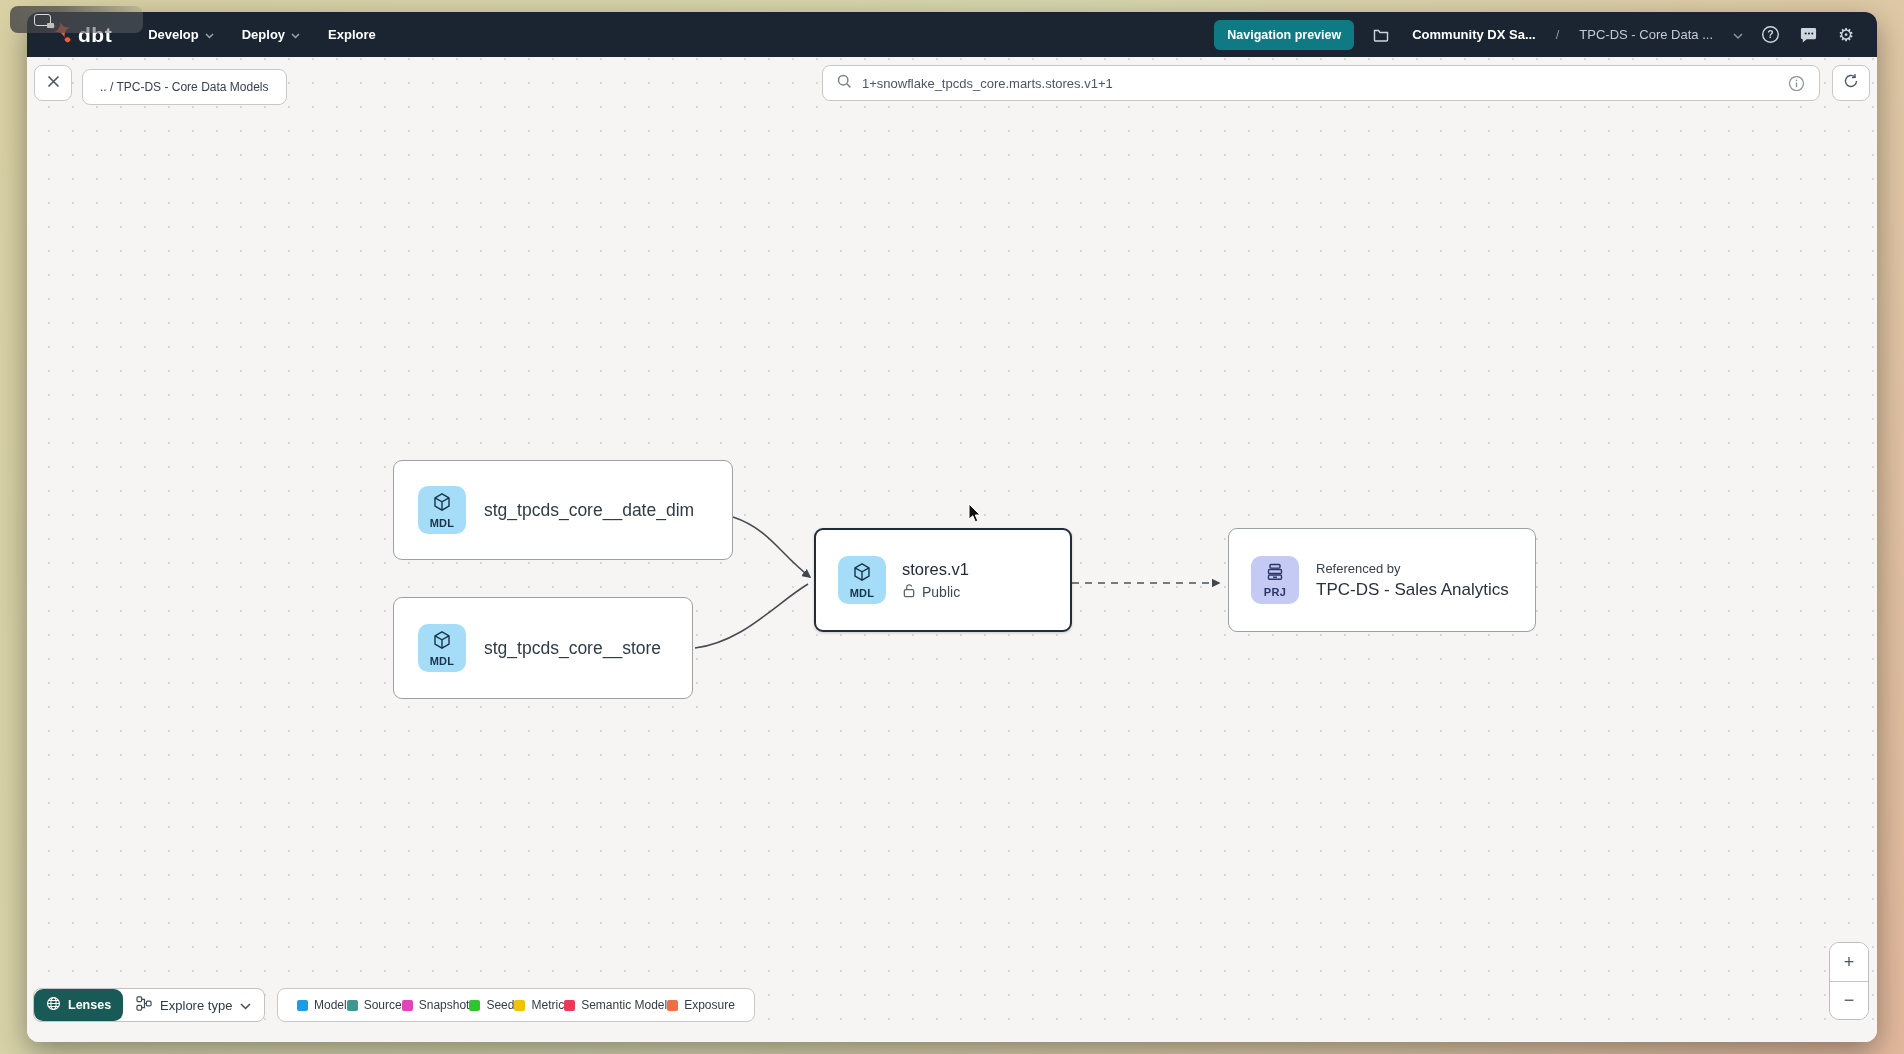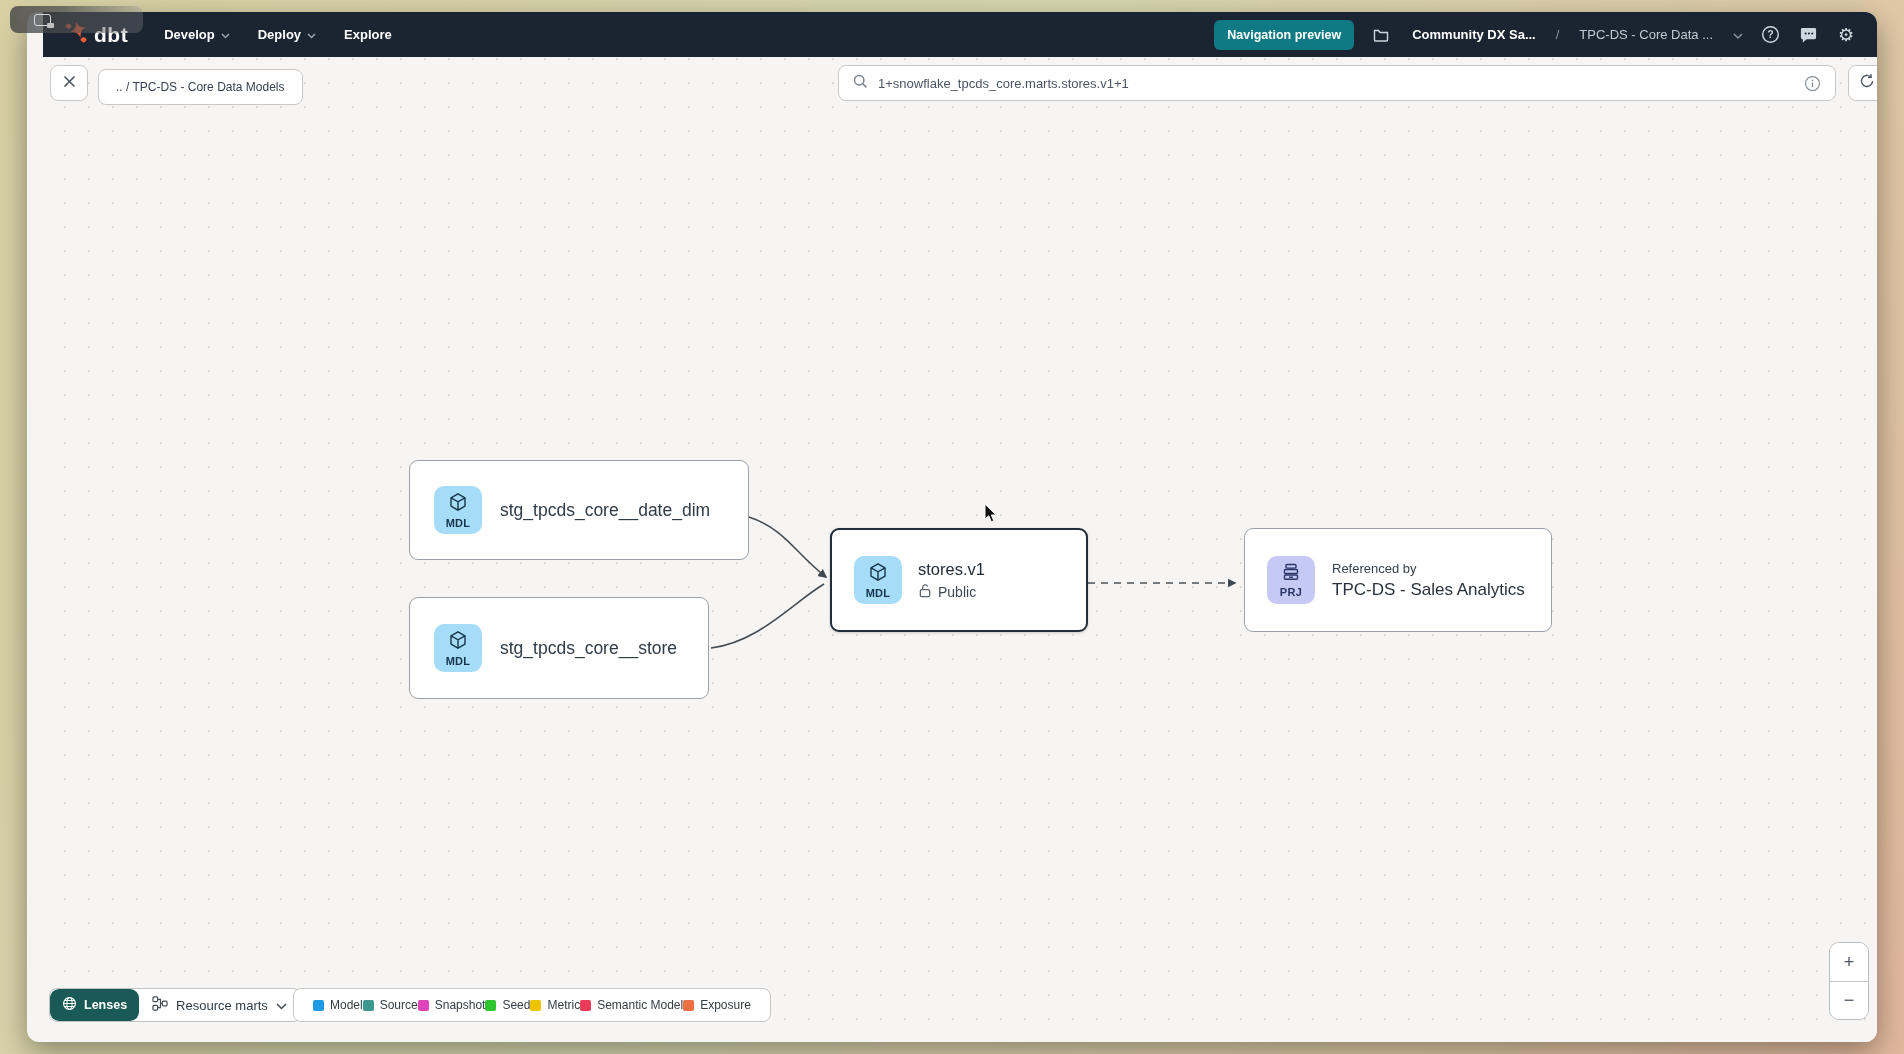--- a/index.html
+++ b/index.html
@@ -7,21 +7,21 @@
   body {
     position:relative;
     font-family:"Liberation Sans", sans-serif;
     background:linear-gradient(115deg,#d9d0a4 0%,#d6d7ae 45%,#dfcaa6 78%,#e2b89c 100%);
   }
 
   
   .window {
     position:absolute; left:27px; top:12px; width:1850px; height:1030px;
     border-radius:12px; overflow:hidden; display:flex; flex-direction:column;
-    box-shadow:0 10px 30px rgba(0,0,0,.38); background:#f6f5f3;padding-left:16px;
+    box-shadow:0 10px 30px rgba(0,0,0,.38); background:#f6f5f3;
   }
 
   
   .navbar { height:45px; flex-shrink:0; background:#1b2531; display:flex; align-items:center; padding:0 20px; }
   .logo { display:flex; align-items:center; gap:5px; margin-right:22px; }
   .logo-text { color:#fff; font-size:21px; font-weight:700; letter-spacing:.5px; }
   .menu-item { display:flex; align-items:center; gap:6px; color:#fff; font-size:13px; font-weight:600; padding:0 14px; height:45px; cursor:pointer; }
   .menu-item svg { margin-top:1px; }
   .nav-right { margin-left:auto; display:flex; align-items:center; gap:16px; }
   .preview-badge { background:#0f7a84; color:#fff; font-size:12.5px; font-weight:700; padding:8px 13px; border-radius:6px; }
@@ -259,21 +259,21 @@
             </svg></span>
         <span>Lenses</span>
       </span>
       <span class="rtype-seg">
         <span><svg width="16" height="15" viewBox="0 0 17 16">
               <rect x="1" y="1" width="5" height="5" rx="1.2" fill="none" stroke="#444c54" stroke-width="1.3"></rect>
               <rect x="1" y="10" width="5" height="5" rx="1.2" fill="none" stroke="#444c54" stroke-width="1.3"></rect>
               <rect x="11" y="5.5" width="5" height="5" rx="1.2" fill="none" stroke="#444c54" stroke-width="1.3"></rect>
               <path d="M6 3.5h3v9H6M9 8h2" fill="none" stroke="#444c54" stroke-width="1.3"></path>
             </svg></span>
-        <span>Resource marts</span>
+        <span>Explore type</span>
         <span><svg width="11" height="7" viewBox="0 0 11 7">
               <path d="M1 1l4.5 4.5L10 1" fill="none" stroke="#444c54" stroke-width="1.5"></path>
             </svg></span>
       </span>
     </div>
 
     <div class="legend">
       <span class="legend-item">
           <span class="swatch" style="background-color: rgb(30, 155, 226);"></span>
           <span>Model</span>

